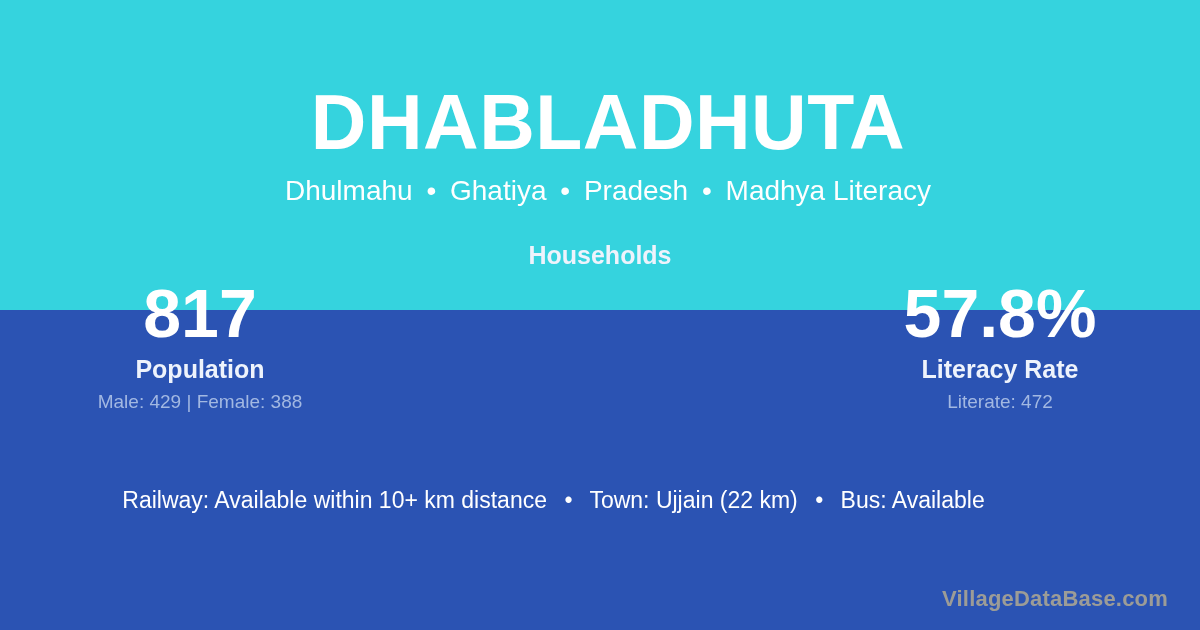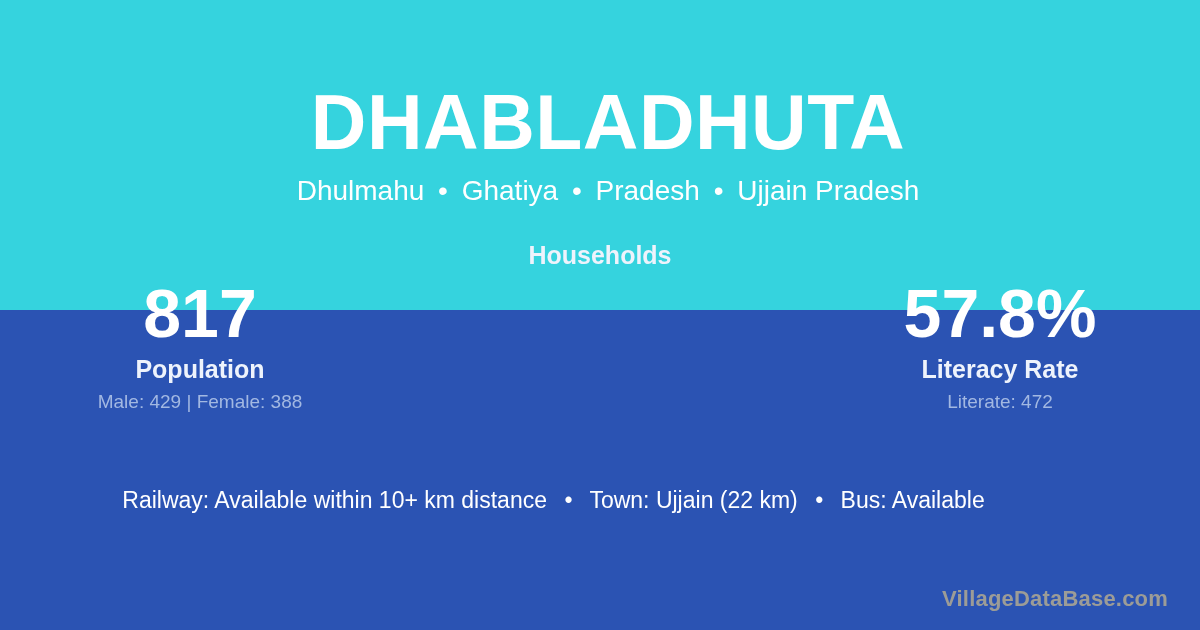--- a/index.html
+++ b/index.html
@@ -143,21 +143,21 @@
 
   <div class="header">
     <h1 class="village-title">DHABLADHUTA</h1>
     <div class="village-subtitle">
       <span>Dhulmahu</span>
       <span class="sep-dot">•</span>
       <span>Ghatiya</span>
       <span class="sep-dot">•</span>
       <span>Pradesh</span>
       <span class="sep-dot">•</span>
-      <span>Ujjain Pradesh</span>
+      <span>Madhya Literacy</span>
     </div>
   </div>
 
   <div class="stats-row">
 
     <div class="stat-col">
       <div class="stat-value">817</div>
       <div class="stat-label">Population</div>
       <div class="stat-sub">Male: 429 | Female: 388</div>
     </div>

